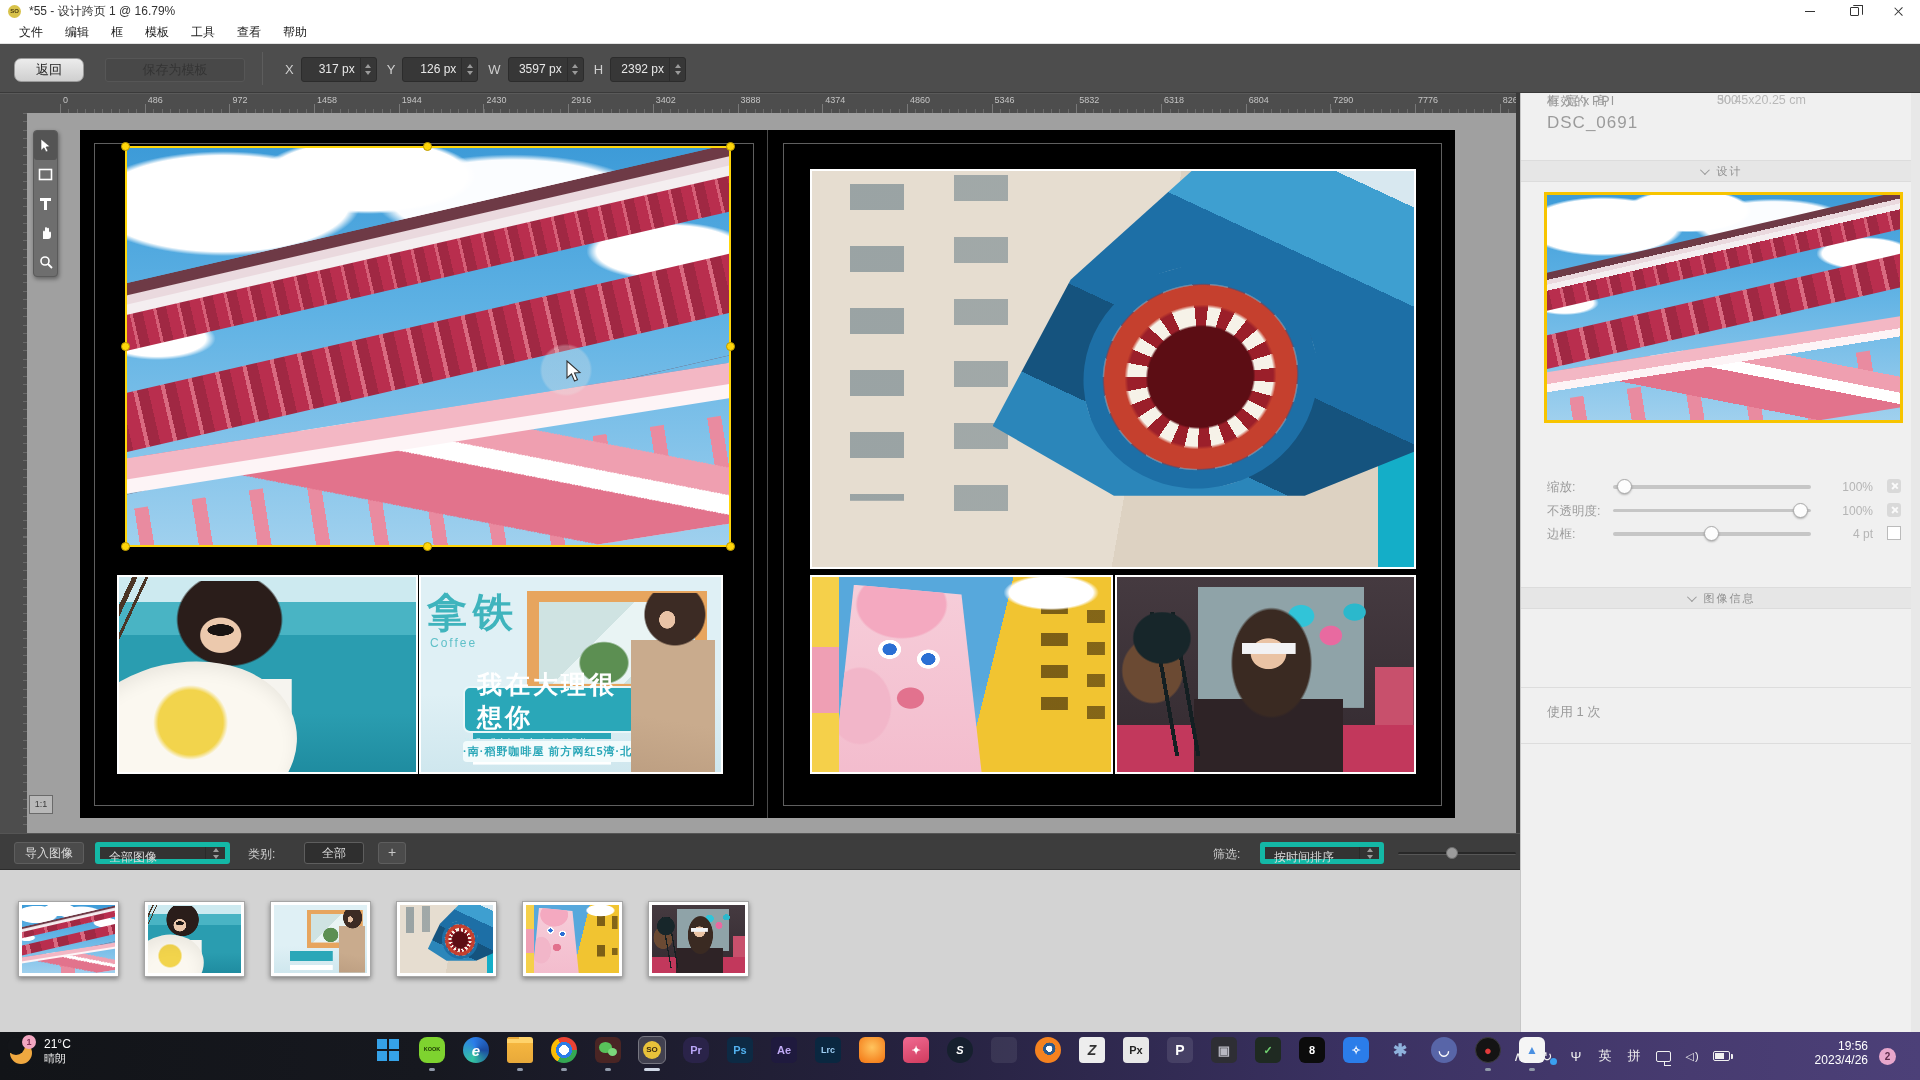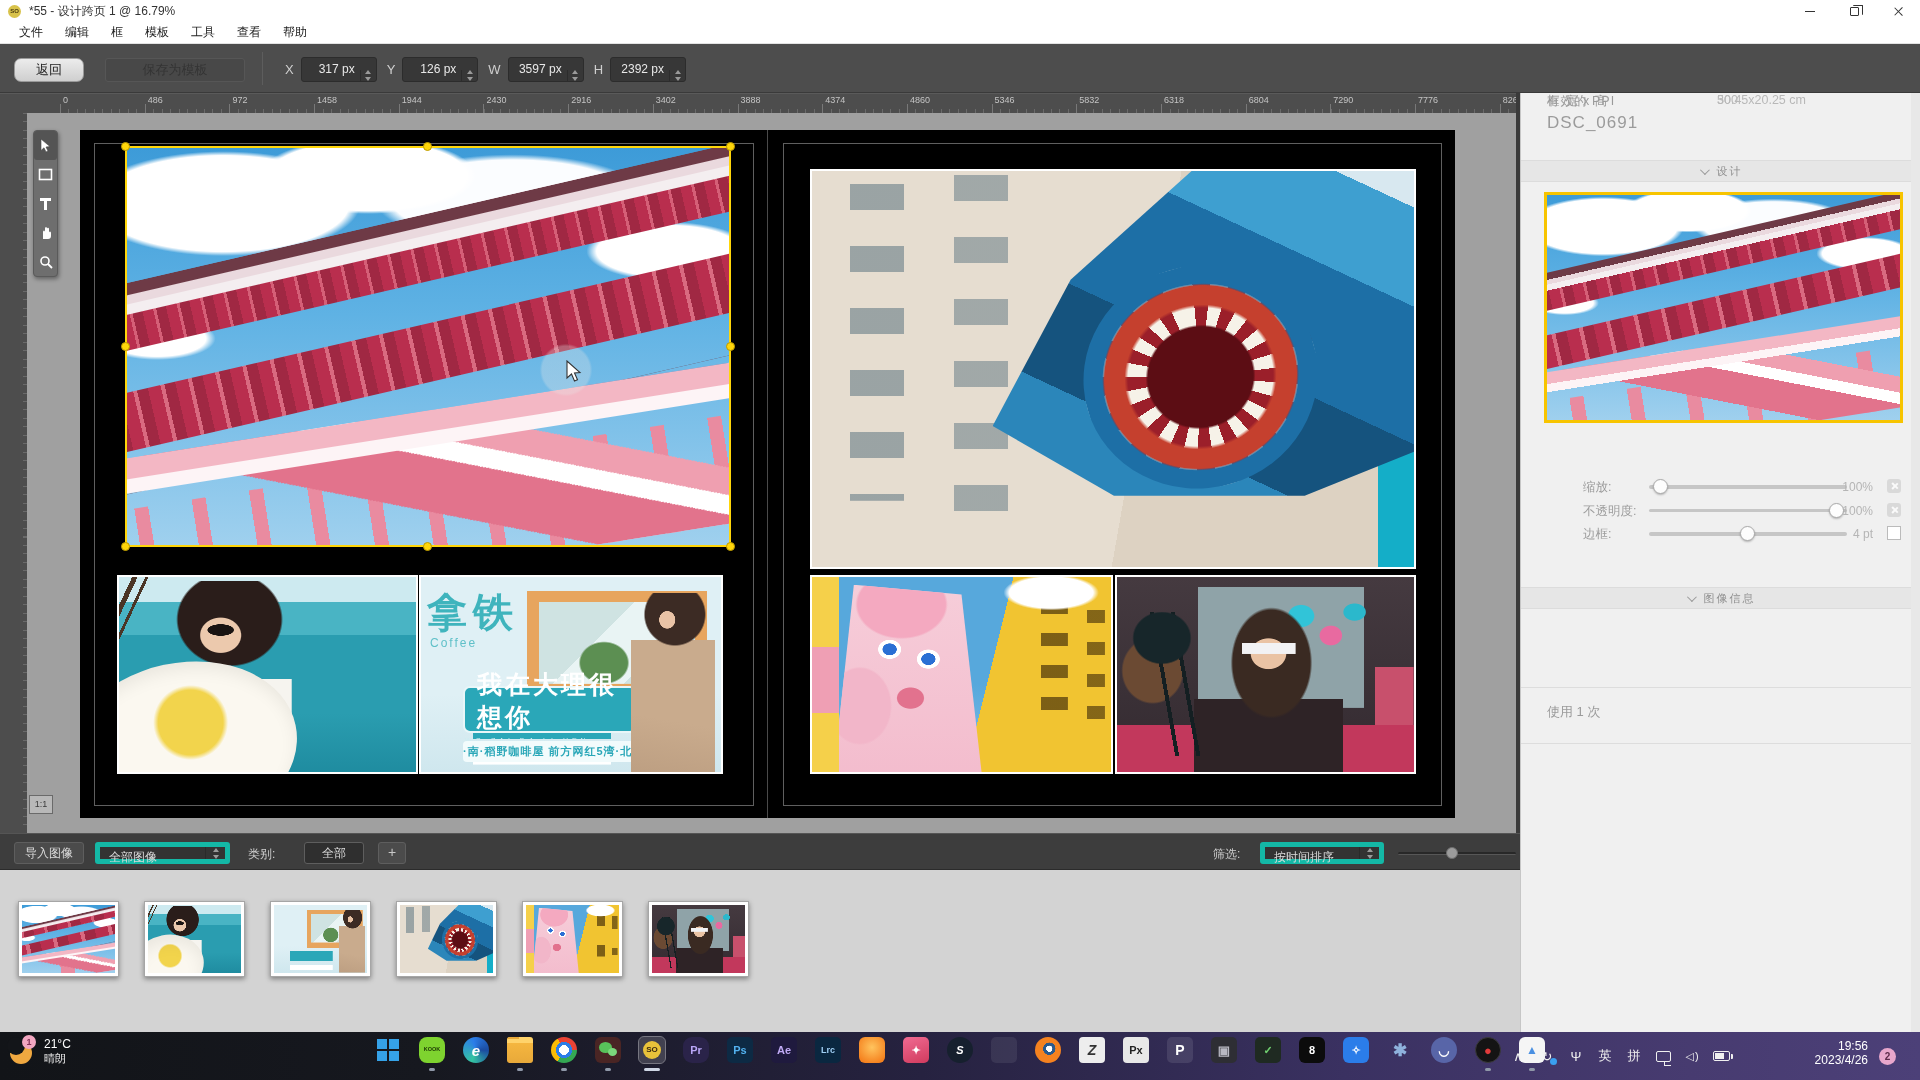--- a/index.html
+++ b/index.html
@@ -24,21 +24,21 @@
   .mitem { font-size:12px; color:#222; padding:0 11px; height:22px; display:flex; align-items:center; }
 
   
   .toolbar { position:absolute; left:0; top:44px; width:1920px; height:49px; background:#4d4d4d; border-bottom:1px solid #3a3a3a; }
   .btn-back { position:absolute; left:14px; top:14px; width:70px; height:24px; background:linear-gradient(#ececec,#cfcfcf); border:1px solid #9a9a9a; border-radius:7px; font-size:13px; color:#222; text-align:center; line-height:22px; }
   .btn-savetpl { position:absolute; left:105px; top:14px; width:140px; height:24px; background:#484848; border:1px solid #565656; border-radius:3px; font-size:13px; color:#343434; text-align:center; line-height:22px; }
   .tb-sep { position:absolute; left:262px; top:8px; width:1px; height:33px; background:#3c3c3c; border-right:1px solid #5d5d5d; }
   .fields { position:absolute; left:285px; top:13px; display:flex; align-items:center; gap:10px; }
   .fwrap { display:flex; align-items:center; gap:7px; }
   .flabel { font-size:13px; color:#cfcfcf; }
-  .field { width:76px; height:25px; background:#373737; border:1px solid #2c2c2c; border-radius:3px; display:flex;align-items:flex-end; }
+  .field { width:76px; height:25px; background:#373737; border:1px solid #2c2c2c; border-radius:3px; display:flex; }
   .fval { flex:1; font-size:12px; color:#e8e8e8; text-align:right; line-height:23px; padding-right:5px; }
   .fspin { width:16px; border-left:1px solid #2c2c2c; display:flex; flex-direction:column; align-items:center; justify-content:center; gap:3px; }
   .tri-up { width:0; height:0; border-left:3.5px solid transparent; border-right:3.5px solid transparent; border-bottom:4px solid #9a9a9a; }
   .tri-dn { width:0; height:0; border-left:3.5px solid transparent; border-right:3.5px solid transparent; border-top:4px solid #9a9a9a; }
 
   
   .watermark { position:absolute; right:150px; top:50px; display:flex; align-items:center; gap:18px; }
   .wm-text { font-size:30px; font-weight:bold; color:rgba(240,240,240,.92); letter-spacing:5px; }
   .wm-logo { font-size:34px; font-weight:800; color:#fafafa; transform:skewX(-8deg); letter-spacing:-2px; }
 
@@ -198,21 +198,21 @@
   
   .rpanel { position:absolute; left:1520px; top:93px; width:400px; height:939px; background:#f0f0f0; border-left:1px solid #c6c6c6; }
   .rp-title { position:absolute; left:26px; top:20px; font-size:17px; color:#9b9b9b; letter-spacing:1px; }
   .rp-secbar { position:absolute; left:0; width:400px; height:22px; background:#e6e6e6; border-top:1px solid #dcdcdc; border-bottom:1px solid #dcdcdc; display:flex; align-items:center; justify-content:center; gap:10px; }
   .rp-secbar .chev { width:7px; height:7px; border-right:1.5px solid #9a9a9a; border-bottom:1.5px solid #9a9a9a; transform:rotate(45deg) translateY(-2px); }
   .rp-seclabel { font-size:11px; color:#8f8f8f; letter-spacing:2px; }
   .sec-design { top:67px; }
   .sec-info { top:494px; }
   .rp-preview { position:absolute; left:23px; top:99px; width:359px; height:231px; border:3px solid #f7c400; background:#fff; }
   .sliders { position:absolute; left:0; top:382px; width:400px; }
-  .srow { position:relative; height:23.7px;margin-left:36px; }
+  .srow { position:relative; height:23.7px; }
   .slabel { position:absolute; left:26px; top:4px; font-size:12.5px; color:#9c9c9c; }
   .strack { position:absolute; left:92px; top:10px; width:198px; height:3.5px; background:#c6c6c6; border-radius:2px; }
   .sthumb { position:absolute; top:-6px; width:15px; height:15px; border-radius:50%; background:#fdfdfd; border:1px solid #ababab; box-shadow:0 1px 2px rgba(0,0,0,.25); }
   .th-l { left:2%; } .th-c { left:46%; } .th-r { left:91%; }
   .sval { position:absolute; right:48px; top:5px; width:70px; font-size:12px; color:#b5b5b5; text-align:right; }
   .sreset { position:absolute; right:20px; top:4px; width:14px; height:14px; }
   .sreset.x { background:#d9d9d9; border-radius:3px; }
   .sreset.x:before, .sreset.x:after { content:""; position:absolute; left:6.5px; top:3px; width:1.5px; height:8px; background:#fafafa; }
   .sreset.x:before { transform:rotate(45deg);} .sreset.x:after { transform:rotate(-45deg);}
   .sreset.box { background:#ffffff; border:1px solid #bbbbbb; }

